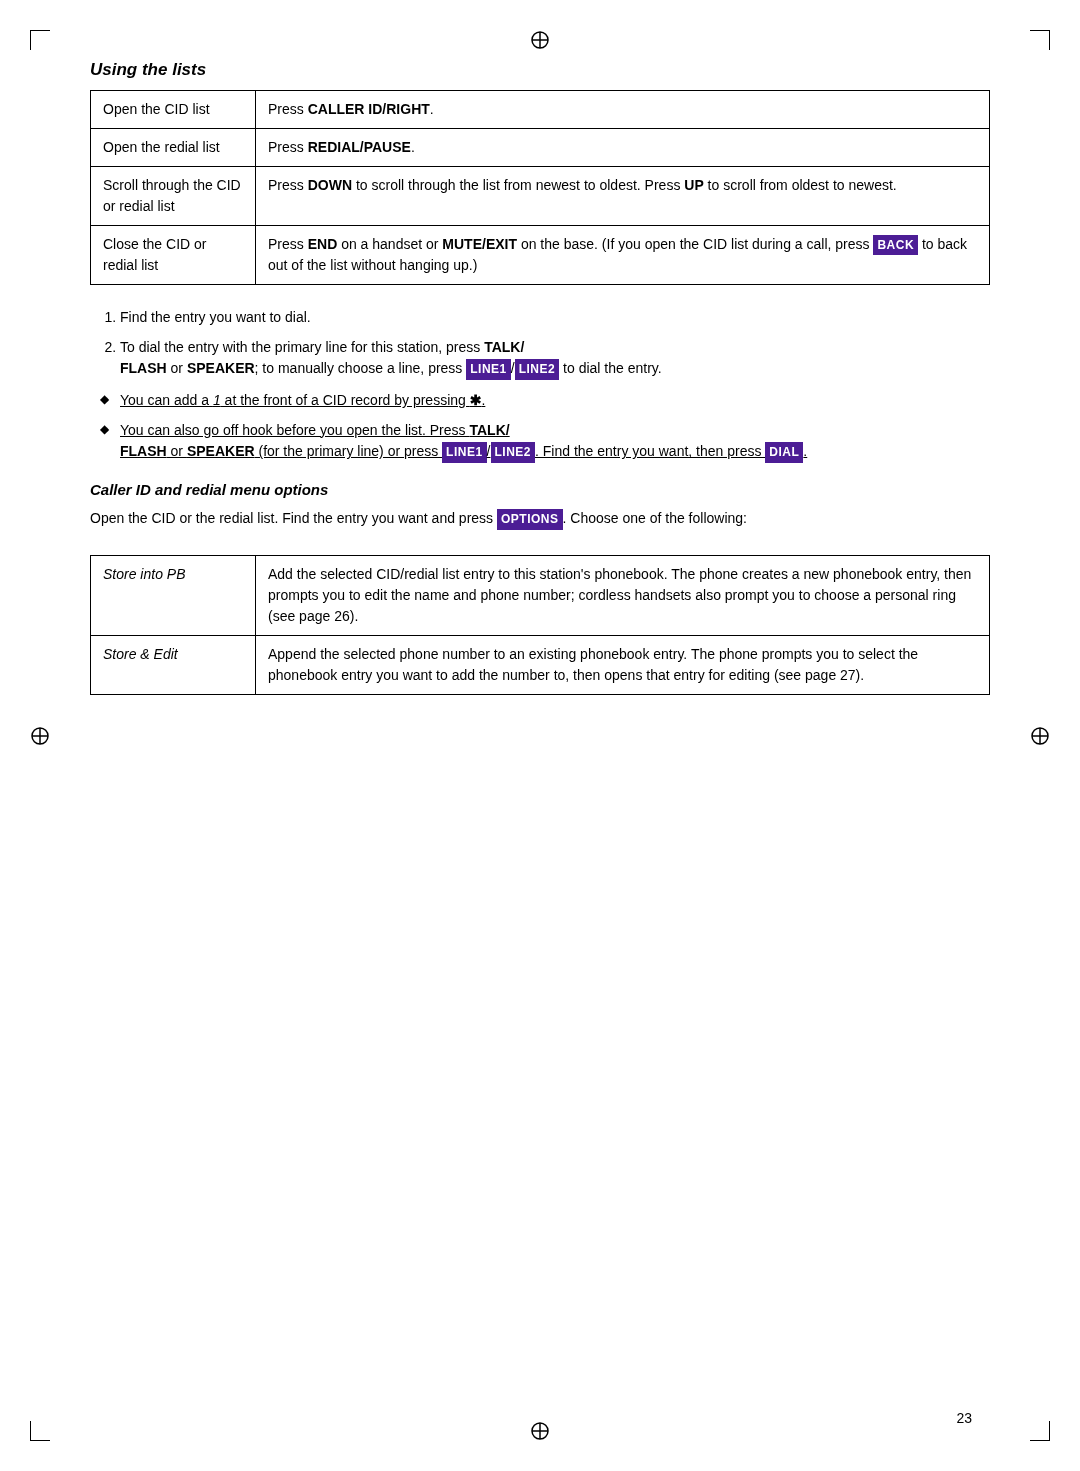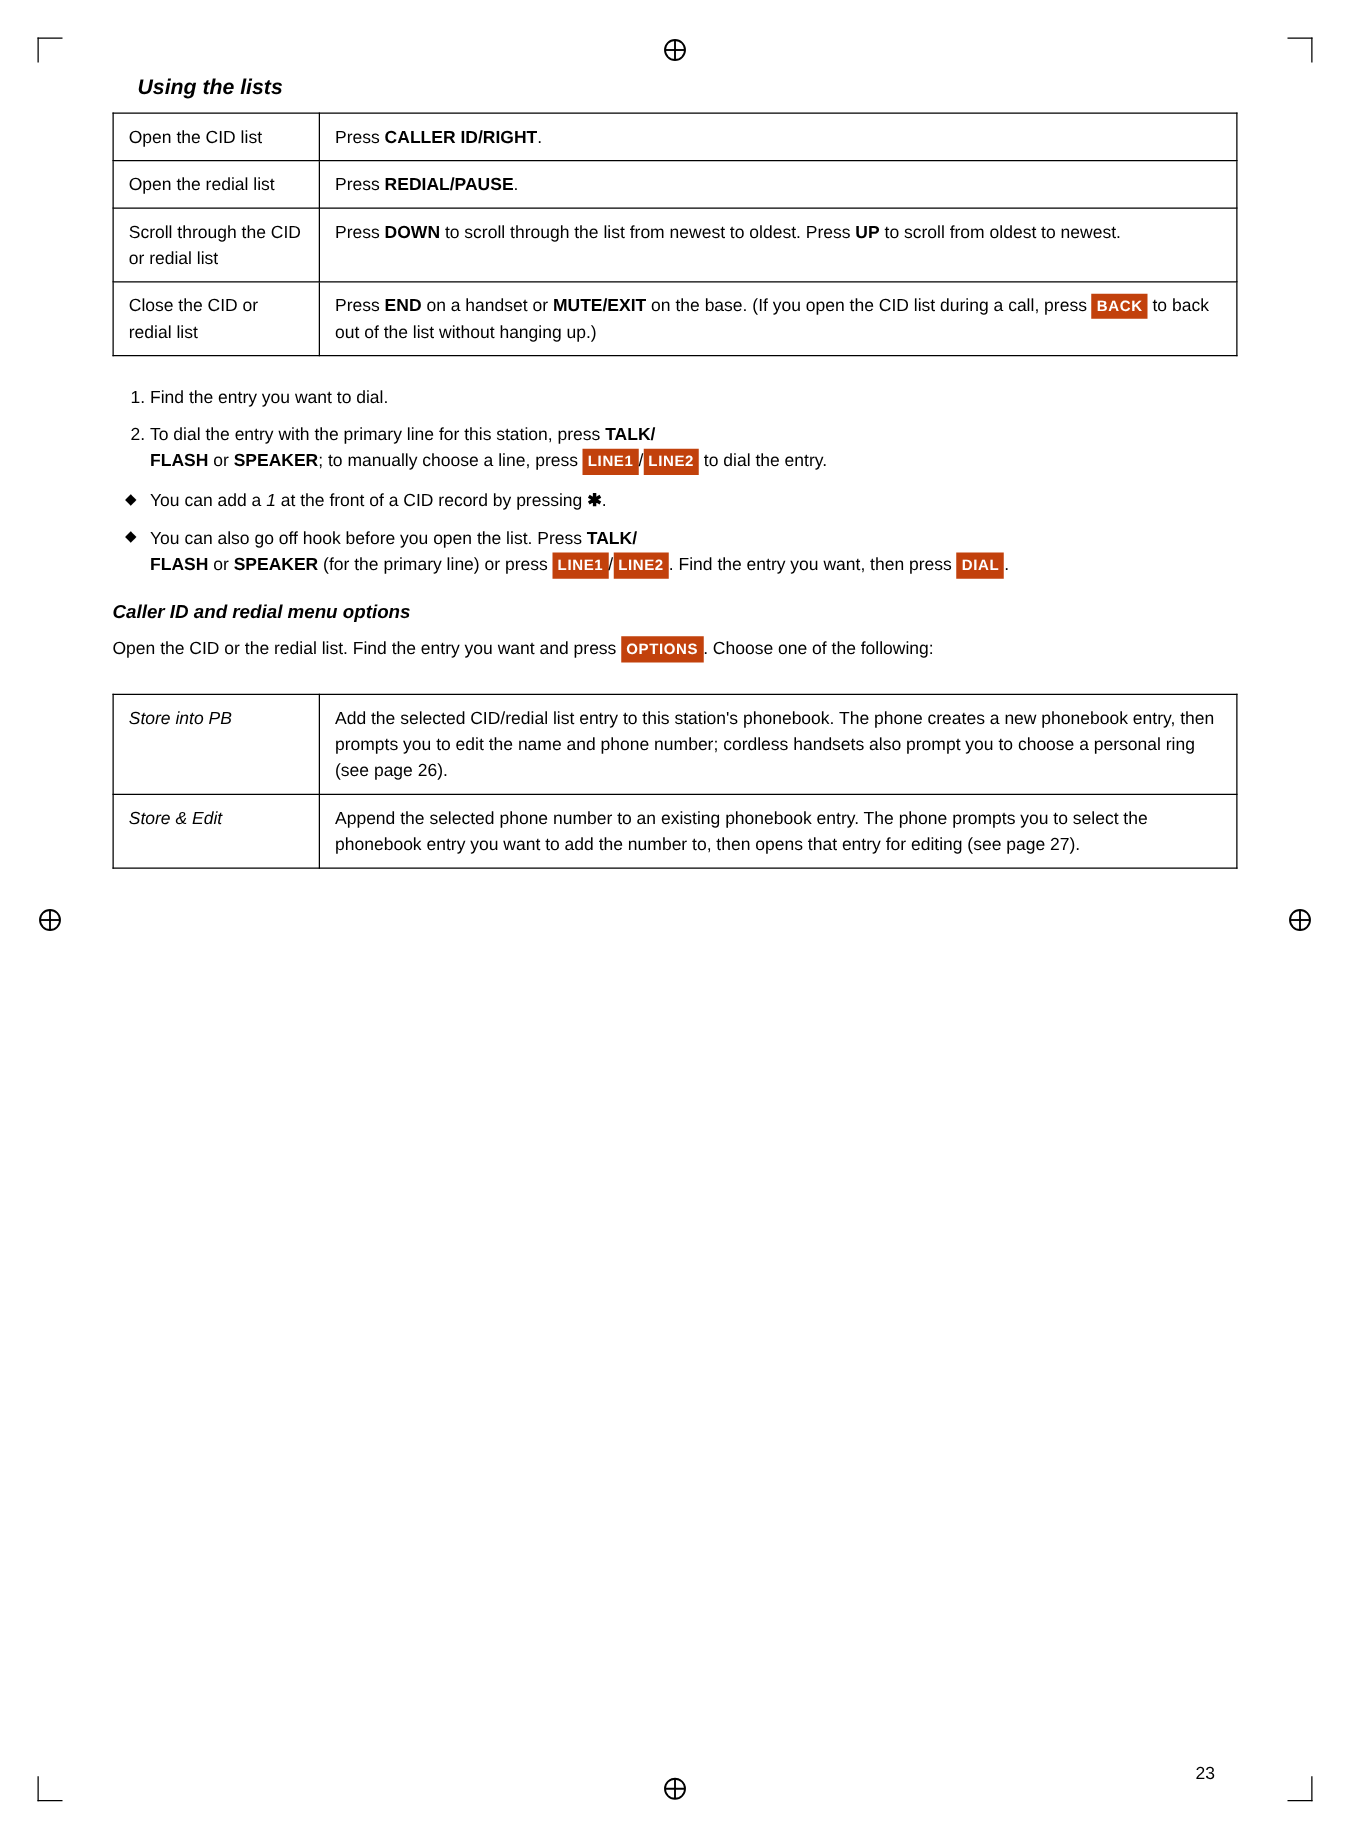--- a/index.html
+++ b/index.html
@@ -71,21 +71,20 @@
       transform: translateX(-50%);
     }
 
     
     .section-heading {
       font-style: italic;
       font-weight: bold;
       font-size: 17px;
       margin-bottom: 10px;
       margin-top: 0;
-      margin-left: 20px;
     }
 
     
     .info-table {
       width: 100%;
       border-collapse: collapse;
       margin-bottom: 22px;
       font-size: 14px;
       border-radius: 18px;
     }
@@ -96,21 +95,21 @@
       line-height: 1.5;
     }
     .info-table td:first-child {
       width: 165px;
       min-width: 165px;
     }
 
     .bold { font-weight: bold; }
     .inline-block-key {
       display: inline-block;
-      background: #c2410c;
+      background: #4c1d95;
       color: #fff;
       font-weight: bold;
       font-size: 12px;
       padding: 1px 4px;
       letter-spacing: 0.5px;
     }
 
     
     .sub-heading {
       font-style: italic;
@@ -126,20 +125,21 @@
     }
     .numbered-list li {
       margin-bottom: 8px;
       line-height: 1.55;
     }
 
     .bullet-list {
       list-style: none;
       margin-left: 10px;
       margin-bottom: 10px;
+      text-decoration: underline;
     }
     .bullet-list li {
       margin-bottom: 8px;
       line-height: 1.55;
       padding-left: 20px;
       position: relative;
     }
     .bullet-list li::before {
       content: '◆';
       position: absolute;

